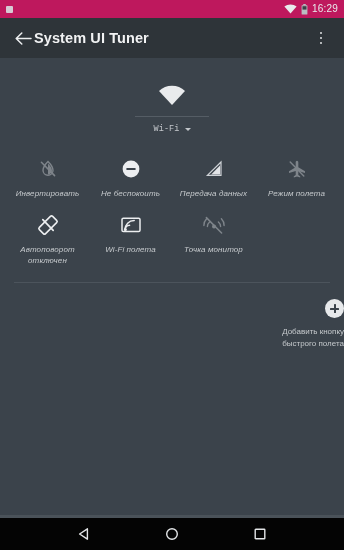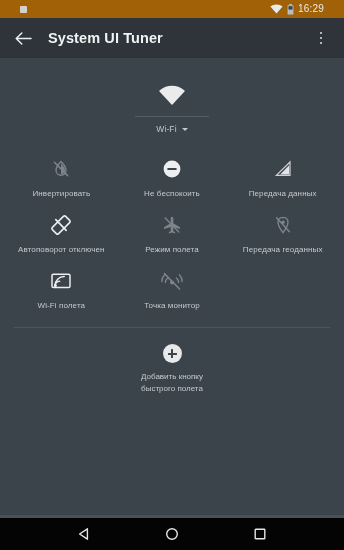--- a/index.html
+++ b/index.html
@@ -19,24 +19,24 @@
     width: 344px;
     height: 550px;
     background: #3b434b;
     overflow: hidden;
   }
 
   
   .status-bar {
     position: relative;
     height: 18px;
-    background: #a16207;
-    display: flex;
-    align-items: center;
-    padding: 0 20px;
+    background: #be185d;
+    display: flex;
+    align-items: center;
+    padding: 0 6px;
     box-sizing: border-box;
   }
   .status-left {
     display: flex;
     align-items: center;
     gap: 3px;
     flex: 1;
   }
   .status-right {
     display: flex;
@@ -72,21 +72,20 @@
     height: 22px;
     display: flex;
     align-items: center;
     justify-content: center;
     cursor: pointer;
   }
   .app-title {
     color: #f2f3f4;
     font-size: 14.5px;
     font-weight: bold;
-    margin-left: 14px;
     letter-spacing: .1px;
     flex: 1;
   }
   .overflow-btn {
     width: 22px;
     height: 26px;
     display: flex;
     flex-direction: column;
     align-items: center;
     justify-content: center;
@@ -135,36 +134,38 @@
   .dual-label {
     display: flex;
     align-items: center;
     gap: 5px;
     margin-top: 7px;
   }
   .dual-label span {
     color: #c3c7cb;
     font-size: 8.5px;
     letter-spacing: .1px;
+    font-family: Liberation Mono, monospace;
   }
   .caret {
     width: 0;
     height: 0;
     border-left: 3.6px solid transparent;
     border-right: 3.6px solid transparent;
     border-top: 3.6px solid #c3c7cb;
   }
 
   
   .tile-grid {
     display: grid;
-    grid-template-columns: repeat(3, 1fr);
+    grid-template-columns: repeat(4, 1fr);
     padding: 0 6px;
     margin-top: 14px;
     box-sizing: border-box;
+    font-style: italic;
   }
   .tile {
     display: flex;
     flex-direction: column;
     align-items: center;
     padding: 8px 2px 4px;
     cursor: pointer;
   }
   .tile-icon {
     height: 26px;
@@ -188,21 +189,21 @@
   .section-divider {
     height: 1px;
     background: #4c545c;
     margin: 12px 14px 0;
   }
 
   
   .add-tile {
     display: flex;
     flex-direction: column;
-    align-items: center;
+    align-items: flex-end;
     margin-top: 16px;
     cursor: pointer;
   }
   .plus-circle {
     width: 19px;
     height: 19px;
     border-radius: 50%;
     background: #e7e9eb;
     position: relative;
   }
@@ -341,53 +342,43 @@
       <div class="tile">
         <div class="tile-icon">
           <svg width="20" height="20" viewBox="0 0 20 20">
             <path d="M17 3 V16.4 H3.4 Z" fill="none" stroke="#cfd3d7" stroke-width="1.2"></path>
             <path d="M16 6.5 V15.4 H7.2 Z" fill="#e2e4e7"></path>
           </svg>
         </div>
         <div class="tile-label">Передача данных</div>
       </div>
 
+      <div class="tile dim">
+        <div class="tile-icon">
+          <svg width="20" height="20" viewBox="0 0 20 20">
+            <path d="M10 1.8 C9.2 1.8 8.7 2.6 8.7 3.5 V8.2 L2 12.2 V14 L8.7 12 V16 L6.8 17.3 V18.4 L10 17.6 L13.2 18.4 V17.3 L11.3 16 V12 L18 14 V12.2 L11.3 8.2 V3.5 C11.3 2.6 10.8 1.8 10 1.8 Z" fill="#cfd3d7"></path>
+            <path d="M3.2 3 L16.8 17" stroke="#cfd3d7" stroke-width="1.4" stroke-linecap="round"></path>
+          </svg>
+        </div>
+        <div class="tile-label">Режим полета</div>
+      </div>
+
       <div class="tile">
         <div class="tile-icon">
           <svg width="24" height="24" viewBox="0 0 24 24">
             <g transform="rotate(45 12 12)">
               <rect x="7.6" y="2.6" width="8.8" height="18.8" rx="1.6" fill="none" stroke="#eceef0" stroke-width="1.6"></rect>
             </g>
             <path d="M6.8 6.6 L17.2 17.4" stroke="#eceef0" stroke-width="1.7" stroke-linecap="round"></path>
           </svg>
         </div>
         <div class="tile-label">Автоповорот отключен</div>
       </div>
 
-      <div class="tile dim">
-        <div class="tile-icon">
-          <svg width="20" height="20" viewBox="0 0 20 20">
-            <path d="M10 1.8 C9.2 1.8 8.7 2.6 8.7 3.5 V8.2 L2 12.2 V14 L8.7 12 V16 L6.8 17.3 V18.4 L10 17.6 L13.2 18.4 V17.3 L11.3 16 V12 L18 14 V12.2 L11.3 8.2 V3.5 C11.3 2.6 10.8 1.8 10 1.8 Z" fill="#cfd3d7"></path>
-            <path d="M3.2 3 L16.8 17" stroke="#cfd3d7" stroke-width="1.4" stroke-linecap="round"></path>
-          </svg>
-        </div>
-        <div class="tile-label">Режим полета</div>
-      </div>
-
-
-      <div class="tile dim">
-        <div class="tile-icon">
-          <svg width="20" height="20" viewBox="0 0 20 20">
-            <path d="M10 2.2 C7.2 2.2 5 4.4 5 7.2 C5 11 10 17.6 10 17.6 C10 17.6 15 11 15 7.2 C15 4.4 12.8 2.2 10 2.2 Z" fill="none" stroke="#cfd3d7" stroke-width="1.4"></path>
-            <circle cx="10" cy="7.2" r="1.7" fill="#cfd3d7"></circle>
-            <path d="M3.6 2.8 L16.4 16.8" stroke="#cfd3d7" stroke-width="1.5" stroke-linecap="round"></path>
-          </svg>
-        </div>
-        <div class="tile-label">Передача геоданных</div>
-      </div>
+
 
       <div class="tile">
         <div class="tile-icon">
           <svg width="22" height="20" viewBox="0 0 22 20">
             <rect x="2" y="3.2" width="18" height="13.4" rx="1.4" fill="none" stroke="#eceef0" stroke-width="1.5"></rect>
             <path d="M5 14.8 C5 12.2 7 10.2 9.6 10.2" stroke="#eceef0" stroke-width="1.5" fill="none" stroke-linecap="round"></path>
             <path d="M5 14.8 C5 9.6 9 5.6 14.2 5.6" stroke="#eceef0" stroke-width="1.5" fill="none" stroke-linecap="round"></path>
             <circle cx="5.4" cy="14.6" r="1.5" fill="#eceef0"></circle>
           </svg>
         </div>

